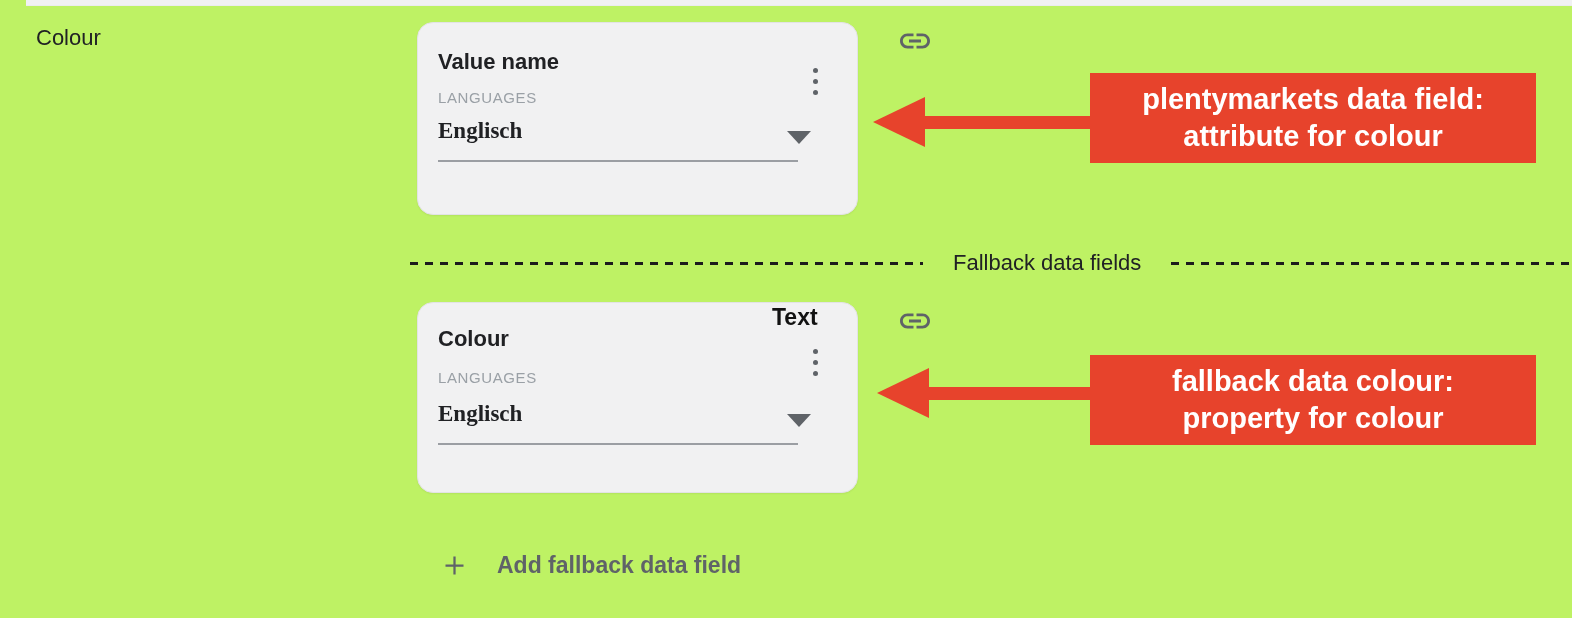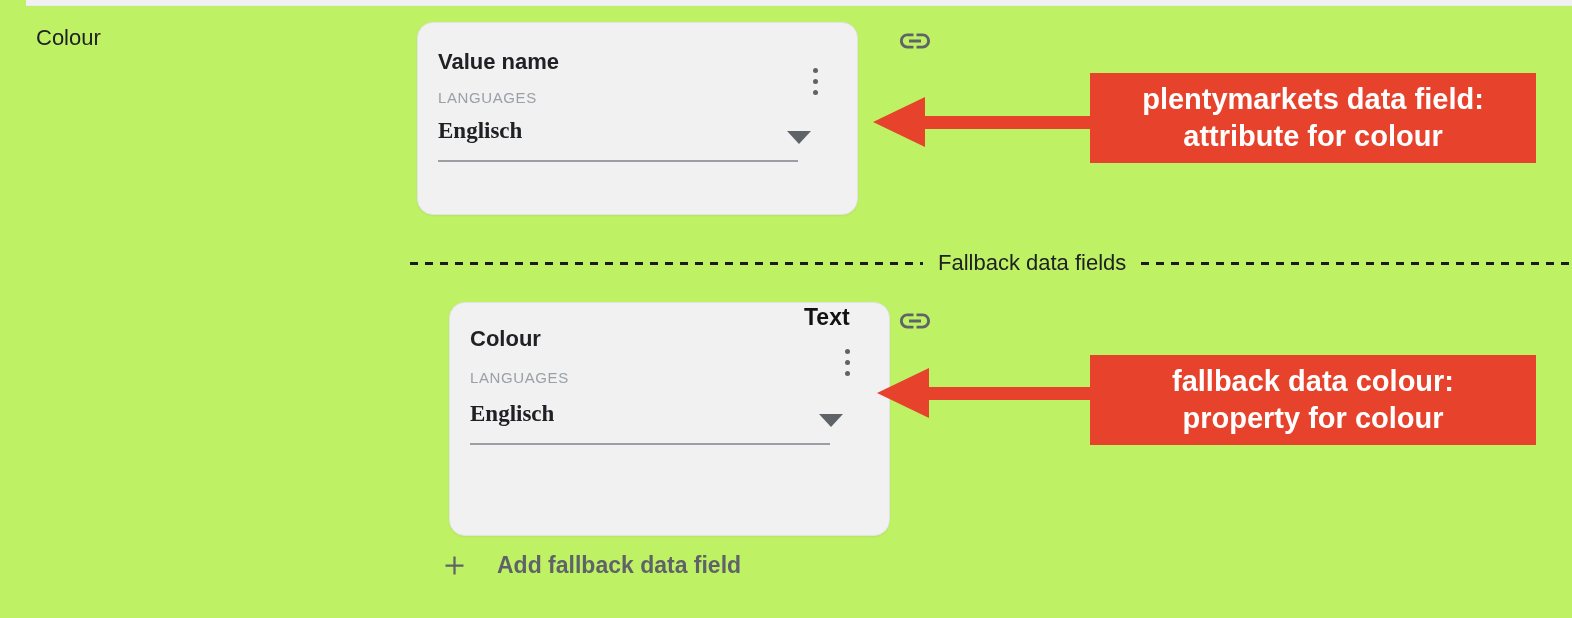--- a/index.html
+++ b/index.html
@@ -20,21 +20,21 @@
              background:#f1f1f3;border-bottom:1px solid #ececee;}
 
   
   .row-label{position:absolute;left:36px;top:25px;font-size:22px;color:var(--ink);}
 
   
   .card{position:absolute;left:417px;width:441px;background:var(--card-bg);
         border:1px solid var(--card-border);border-radius:16px;
         box-shadow:0 1px 2px rgba(0,0,0,0.06);}
   .card.primary{top:22px;height:193px;}
-  .card.fallback{top:302px;height:234px;margin-left:32px;}
+  .card.fallback{top:302px;height:191px;}
 
   .card-title{position:absolute;left:20px;font-size:22px;font-weight:bold;color:var(--ink);}
   .card.primary .card-title{top:26px;}
   .card.fallback .card-title{top:23px;}
 
   .type-badge{position:absolute;left:354px;top:1px;font-size:23px;font-weight:bold;color:#121212;}
 
   .card-category{position:absolute;left:20px;top:66px;font-size:15px;
                  color:var(--gray-muted);letter-spacing:0.6px;}
 
@@ -58,21 +58,21 @@
   .link-icon.two{top:303px;}
   .link-icon svg{width:100%;height:100%;fill:currentColor;}
 
   
   .divider{position:absolute;left:410px;top:250px;width:1162px;height:26px;
            display:flex;align-items:center;}
   .divider .dash{height:3px;
     background:repeating-linear-gradient(90deg,#1c1c1c 0 8px,transparent 8px 15px);}
   .divider .dash.left{width:513px;}
   .divider .dash.right{flex:1;}
-  .divider-label{margin:0 15px;font-size:22px;color:var(--ink);white-space:nowrap;}
+  .divider-label{margin:0 30px;font-size:22px;color:var(--ink);white-space:nowrap;}
 
   
   .arrow-head{position:absolute;width:0;height:0;
               border-top:25px solid transparent;border-bottom:25px solid transparent;
               border-right:52px solid var(--red);}
   .arrow-head.one{left:873px;top:97px;}
   .arrow-head.two{left:877px;top:368px;}
   .arrow-shaft{position:absolute;height:13px;background:var(--red);}
   .arrow-shaft.one{left:923px;top:116px;width:167px;}
   .arrow-shaft.two{left:927px;top:387px;width:163px;}

